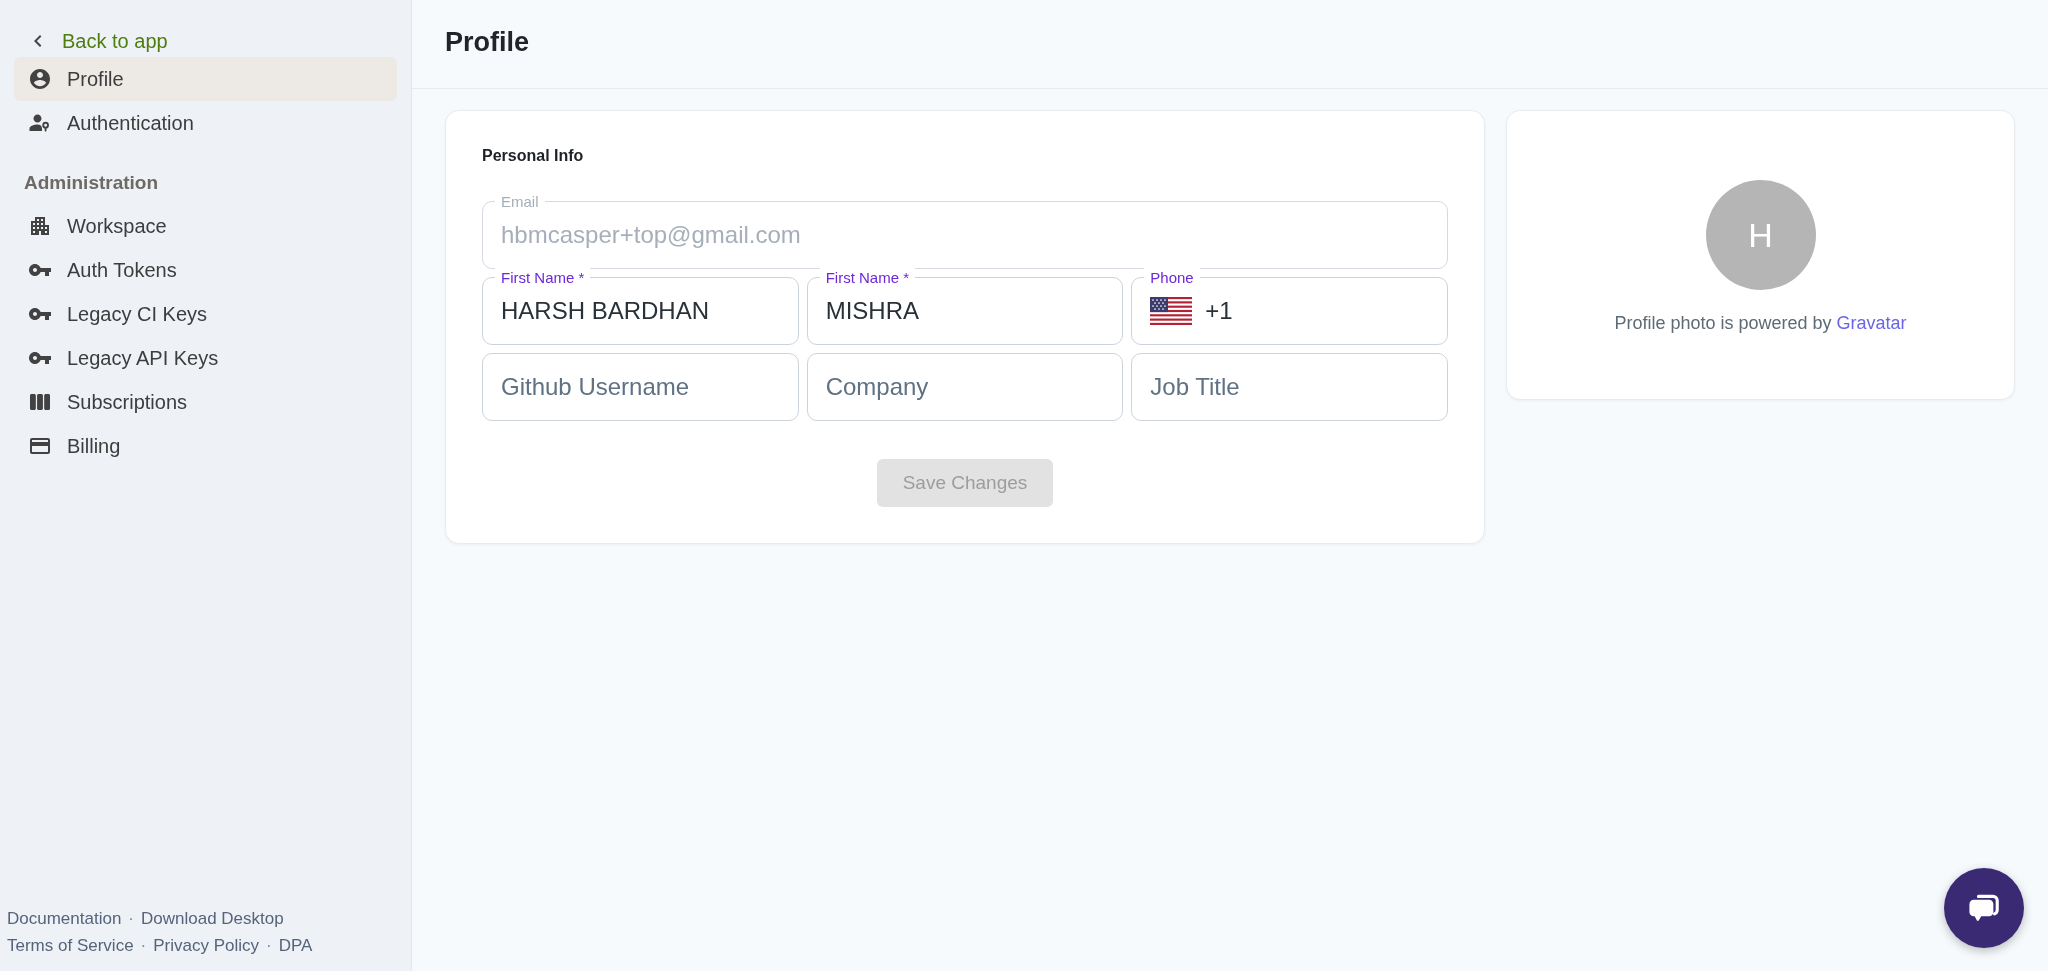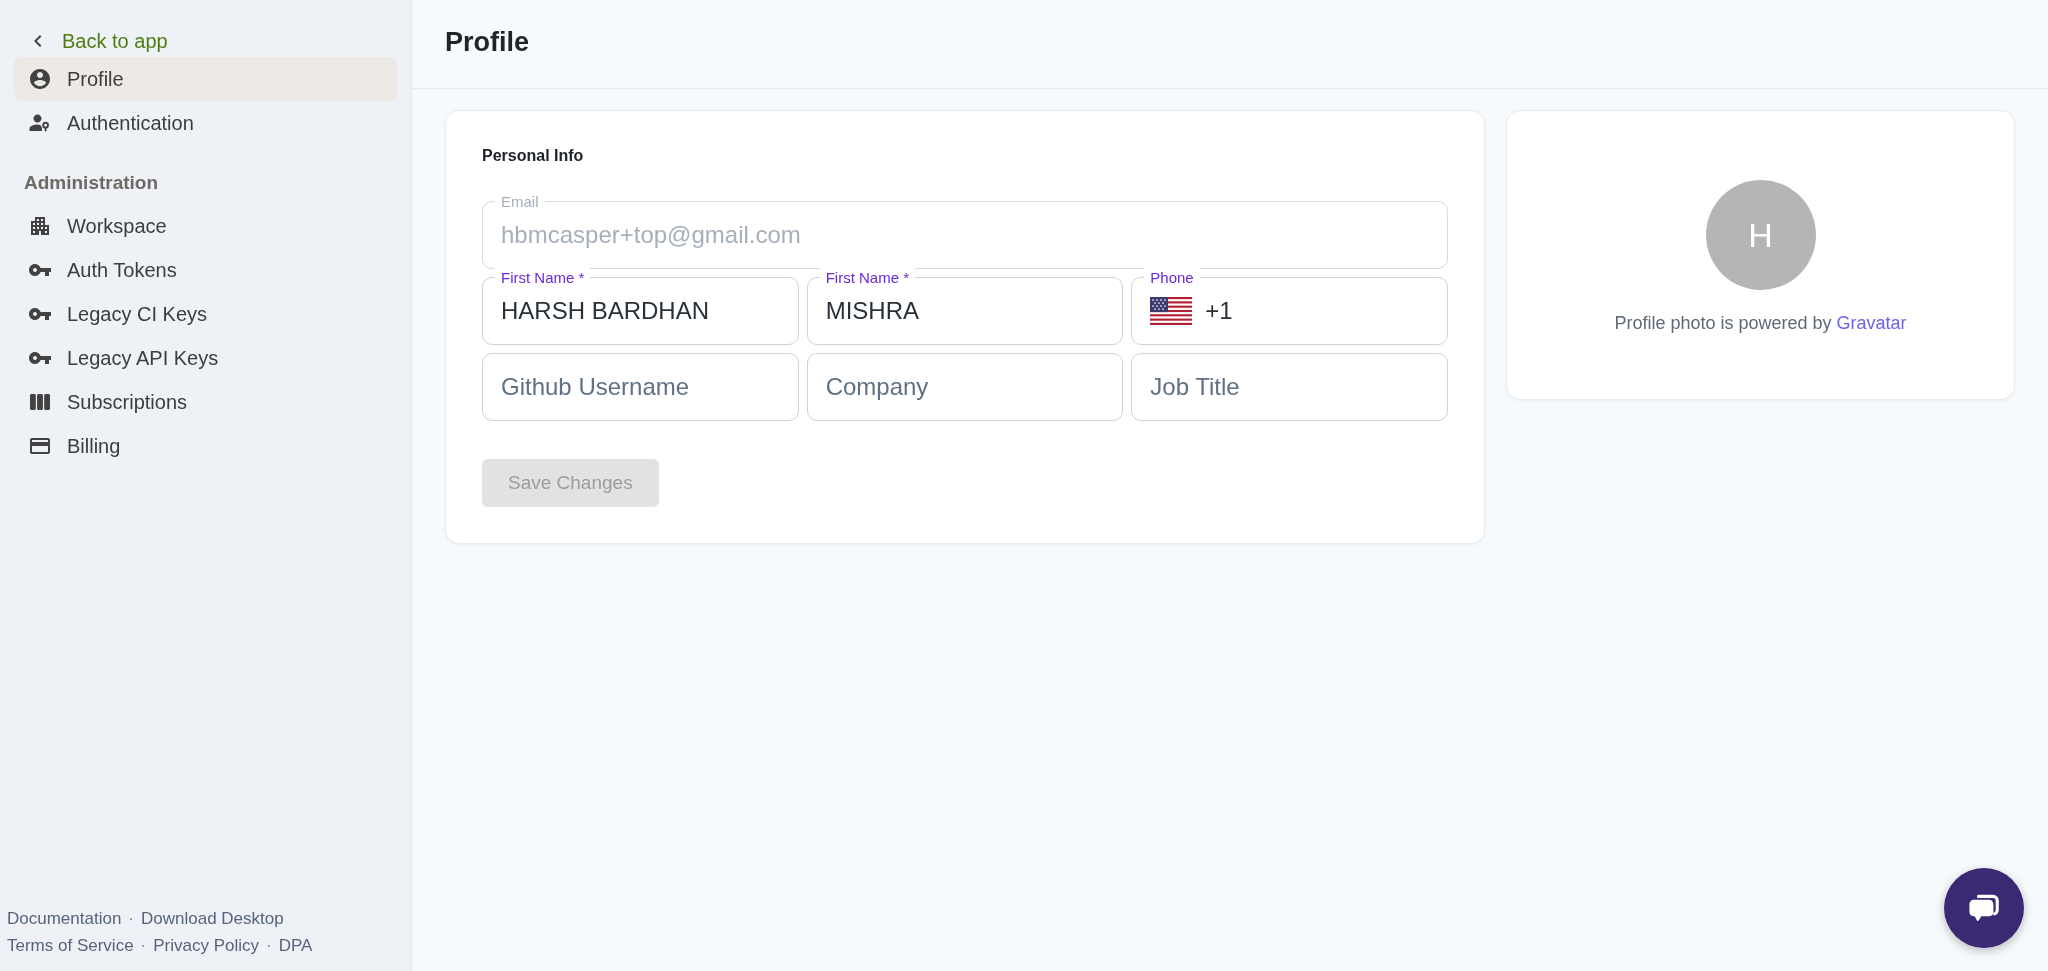--- a/index.html
+++ b/index.html
@@ -81,21 +81,21 @@
     width:100%; font-size:24px; color:#283038;
     font-family:"Liberation Sans","DejaVu Sans",sans-serif;
   }
   .field input::placeholder { color:#5f7183; opacity:1; }
   .field.disabled { border-color:#d4dae0; }
   .field.disabled .flabel { color:#a6afb9; }
   .field input:disabled { color:#a6afb9; -webkit-text-fill-color:#a6afb9; }
   .field.phone .flag { margin-right:13px; flex:0 0 auto; display:block; }
   .field.phone input { width:80px; }
 
-  .actions { margin-top:38px; display:flex; justify-content:flex-start; }
+  .actions { margin-top:38px; display:flex; justify-content:center; }
   .actions button {
     border:none; border-radius:6px; background:#e2e2e2; color:#9d9d9d;
     font-size:19px; font-weight:500; padding:13px 26px; cursor:default;
     font-family:"Liberation Sans","DejaVu Sans",sans-serif;
   }
 
   .avatar {
     width:110px; height:110px; border-radius:50%;
     background:#b5b5b5; margin-top:69px;
     display:flex; align-items:center; justify-content:center;

